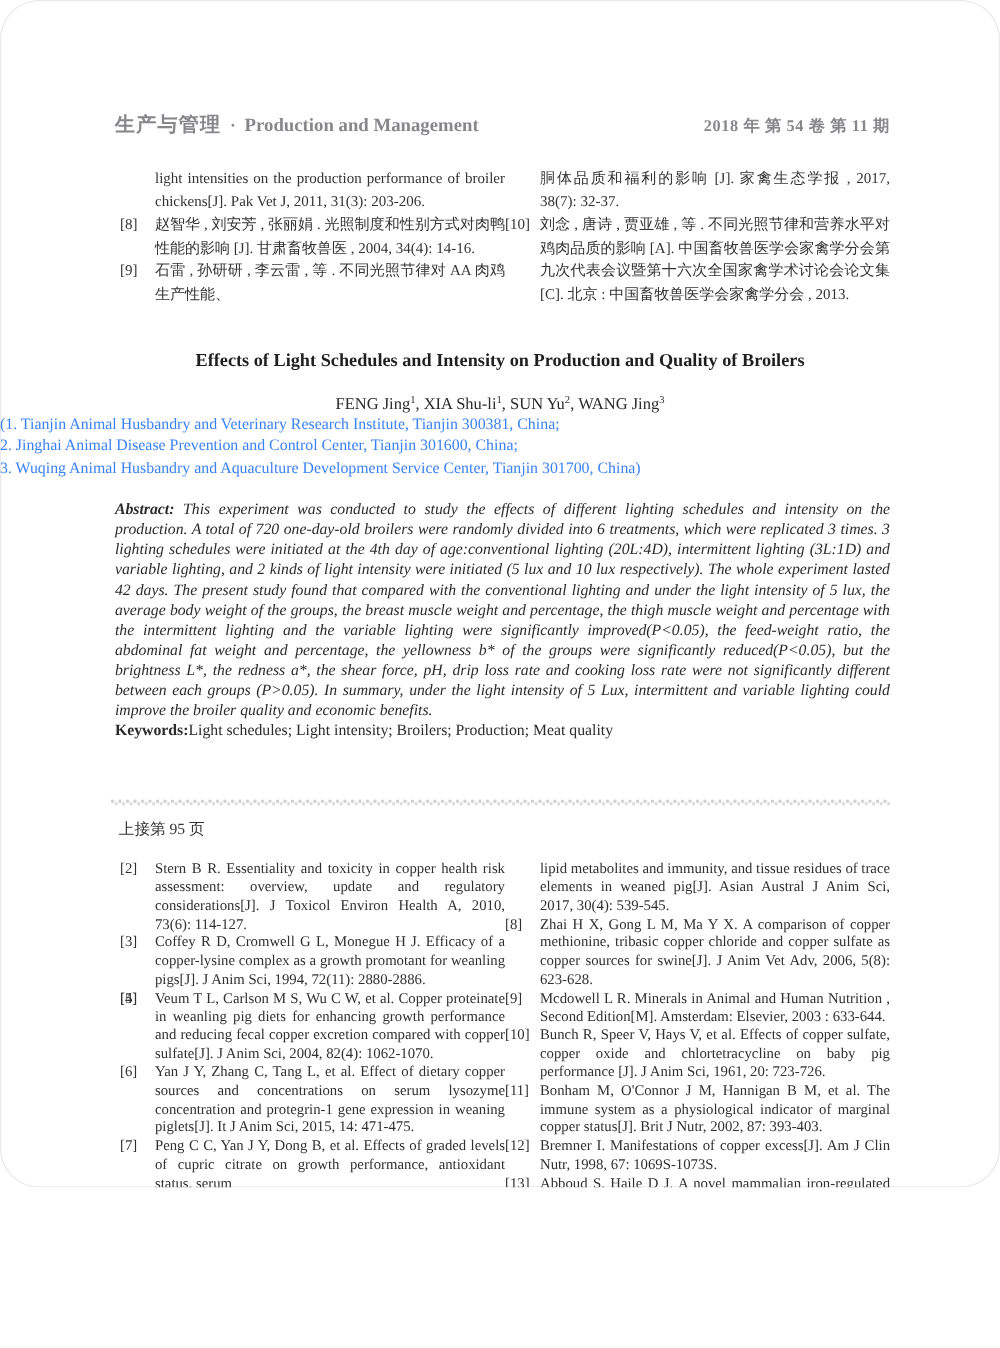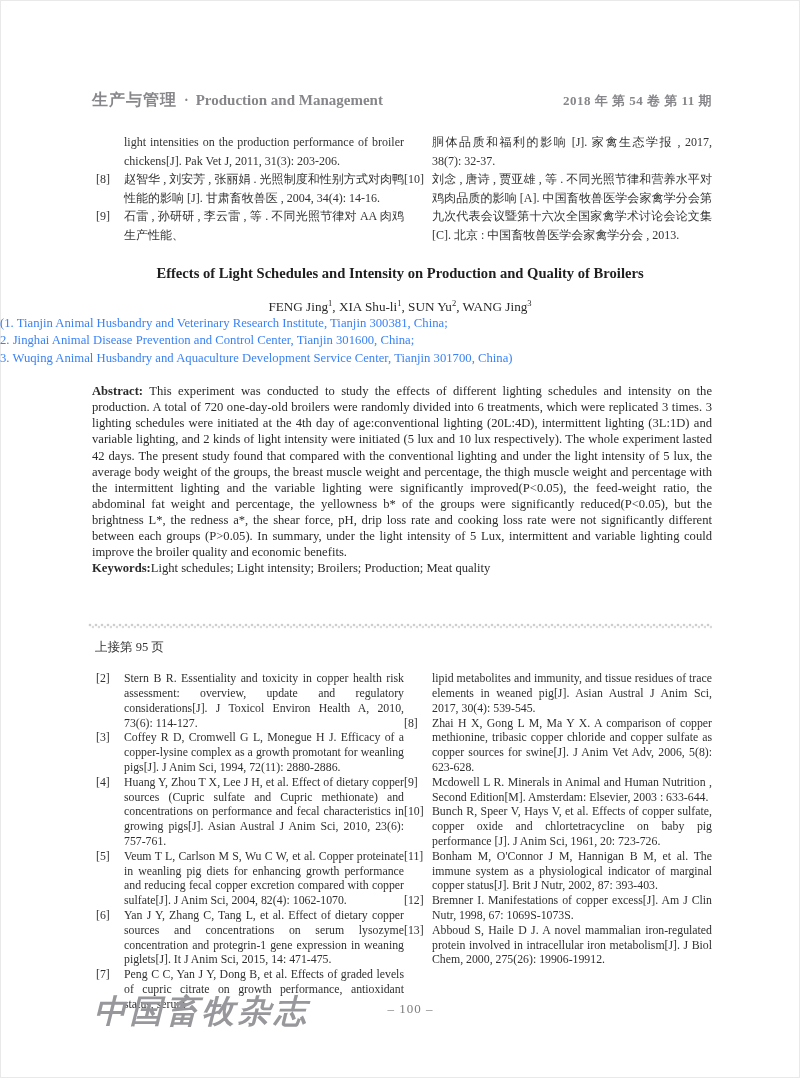--- a/index.html
+++ b/index.html
@@ -1,41 +1,41 @@
 <!DOCTYPE html>
 <html><head>
 <meta charset="utf-8">
 <style>
   html,body{margin:0;padding:0;background:#fff;}
-  .page{position:relative;width:800px;height:1078px;background:#ffffff;
+  .page{position:relative;width:800px;height:950px;background:#ffffff;
         box-shadow:inset 0 0 0 1px #e9e9e9;overflow:hidden;
-        font-family:"Liberation Serif",serif;color:#2e2e2e;}
+        font-family:"Liberation Serif",serif;color:#2e2e2e;border-radius:31px;}
   
   .header{display:flex;justify-content:space-between;align-items:baseline;
           margin:90px 88px 0 92px;color:#87878b;}
   .header-left{font-weight:bold;}
   .header-cn{font-family:"Liberation Sans",sans-serif;font-size:16px;letter-spacing:1px;}
   .header-dot{margin:0 7px;font-size:14px;}
   .header-en{font-size:15px;}
   .header-right{font-size:13px;font-weight:bold;letter-spacing:.5px;}
   
   .refcols{display:flex;margin:22px 88px 0 96px;font-family:Liberation Serif, serif;}
   .refcol{flex:1;min-width:0;}
   .toprefs .refcol{font-size:12px;line-height:18.6px;color:#333;}
   .botrefs{margin-top:15px;}
   .botrefs .refcol{font-size:11.8px;line-height:14.8px;color:#303030;}
   .ref{position:relative;padding-left:28px;text-align:justify;}
   .ref-num{position:absolute;left:0;top:0;}
   
-  .title{margin:20px 88px 0 88px;text-align:center;font-weight:bold;font-size:14.6px;color:#1f1f1f;}
+  .title{margin:36px 88px 0 88px;text-align:center;font-weight:bold;font-size:14.6px;color:#1f1f1f;}
   .authors{margin-top:16px;text-align:center;font-size:13.2px;color:#2a2a2a;}
   .authors sup{font-size:8.5px;}
   .affils{text-align:left;font-size:12.7px;line-height:17.4px;color:#3b82f6;}
   
-  .abstract{margin:16px 88px 0 92px;font-size:12.6px;line-height:16.1px;text-align:justify;color:#2b2b2b;}
+  .abstract{margin:16px 88px 0 92px;font-size:12.6px;line-height:16.1px;text-align:justify;color:#2b2b2b;font-style:italic;}
   .abstract .lab,.kw .lab{font-weight:bold;text-align:center;}
   .kw{margin:0 88px 0 92px;font-size:12.6px;line-height:16.1px;color:#2b2b2b;}
   .kw .kw-text{margin-left:0;}
   
   .divider{margin:47px 88px 0 88px;height:6px;
     background-image:
       radial-gradient(circle at 2px 2px,#cdcdcd 1px,rgba(0,0,0,0) 1.7px),
       radial-gradient(circle at 5px 4px,#d9d9d9 1px,rgba(0,0,0,0) 1.7px);
     background-size:6px 6px;background-repeat:repeat-x;}
   .note{margin:10px 88px 0 95px;font-size:12.5px;color:#333;}
@@ -87,21 +87,21 @@
   </div>
 
   <div class="divider"></div>
 
   <div class="note">上接第 95 页</div>
 
   <div class="refcols botrefs">
     <div class="refcol" id="botrefs-left">
         <div class="ref"><span class="ref-num">[2]</span><span>Stern B R. Essentiality and toxicity in copper health risk assessment: overview, update and regulatory considerations[J]. J Toxicol Environ Health A, 2010, 73(6): 114-127.</span></div>
         <div class="ref"><span class="ref-num">[3]</span><span>Coffey R D, Cromwell G L, Monegue H J. Efficacy of a copper-lysine complex as a growth promotant for weanling pigs[J]. J Anim Sci, 1994, 72(11): 2880-2886.</span></div>
-        <div class="ref"><span class="ref-num">[4]</span><span>Huang Y, Zhou T X, Lee J H, et al. Effect of dietary copper sources (Cupric sulfate and Cupric methionate) and concentrations on performance and fecal characteristics in growing pigs[J]. Asian Austral J Anim Sci, 2010, 23(6): 757-761.</span></div>
+        <div class="ref"><span class="ref-num">[4]</span></div>
         <div class="ref"><span class="ref-num">[5]</span><span>Veum T L, Carlson M S, Wu C W, et al. Copper proteinate in weanling pig diets for enhancing growth performance and reducing fecal copper excretion compared with copper sulfate[J]. J Anim Sci, 2004, 82(4): 1062-1070.</span></div>
         <div class="ref"><span class="ref-num">[6]</span><span>Yan J Y, Zhang C, Tang L, et al. Effect of dietary copper sources and concentrations on serum lysozyme concentration and protegrin-1 gene expression in weaning piglets[J]. It J Anim Sci, 2015, 14: 471-475.</span></div>
         <div class="ref"><span class="ref-num">[7]</span><span>Peng C C, Yan J Y, Dong B, et al. Effects of graded levels of cupric citrate on growth performance, antioxidant status, serum</span></div>
       </div>
     <div class="refcol" id="botrefs-right">
         <div class="ref"><span class="ref-num"></span><span>lipid metabolites and immunity, and tissue residues of trace elements in weaned pig[J]. Asian Austral J Anim Sci, 2017, 30(4): 539-545.</span></div>
         <div class="ref"><span class="ref-num">[8]</span><span>Zhai H X, Gong L M, Ma Y X. A comparison of copper methionine, tribasic copper chloride and copper sulfate as copper sources for swine[J]. J Anim Vet Adv, 2006, 5(8): 623-628.</span></div>
         <div class="ref"><span class="ref-num">[9]</span><span>Mcdowell L R. Minerals in Animal and Human Nutrition , Second Edition[M]. Amsterdam: Elsevier, 2003 : 633-644.</span></div>
         <div class="ref"><span class="ref-num">[10]</span><span>Bunch R, Speer V, Hays V, et al. Effects of copper sulfate, copper oxide and chlortetracycline on baby pig performance [J]. J Anim Sci, 1961, 20: 723-726.</span></div>
         <div class="ref"><span class="ref-num">[11]</span><span>Bonham M, O'Connor J M, Hannigan B M, et al. The immune system as a physiological indicator of marginal copper status[J]. Brit J Nutr, 2002, 87: 393-403.</span></div>

